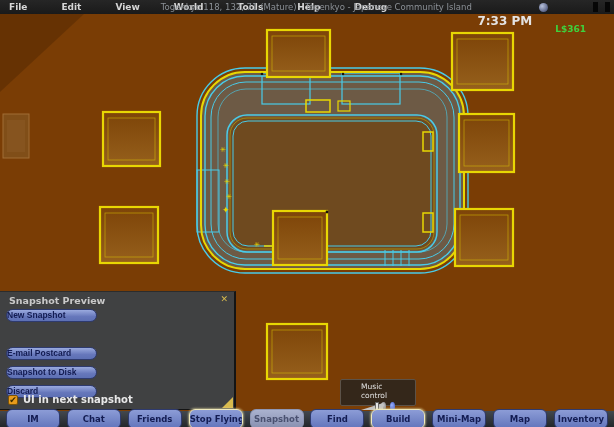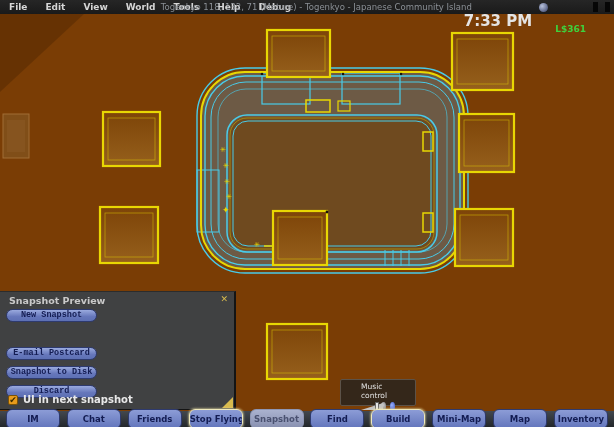--- a/index.html
+++ b/index.html
@@ -3,49 +3,49 @@
 <meta charset="utf-8">
 <style>
   * { margin:0; padding:0; box-sizing:border-box; }
   html,body { width:614px; height:427px; overflow:hidden; background:#000;
     font-family:"DejaVu Sans","Liberation Sans",sans-serif; }
   #stage { position:relative; width:614px; height:427px; overflow:hidden; }
 
   
   #menubar { position:absolute; top:0; left:0; width:614px; height:14px;
     background:linear-gradient(#262626,#1a1a1a); z-index:30;
-    display:flex; align-items:center; }
+    display:flex; align-items:center;gap:16px; }
   .menu-item { color:#d6d6d6; font-size:9px; font-weight:bold; padding:0 9px;
     line-height:14px; cursor:default; }
   #mb-title { position:absolute; left:50%; top:0; transform:translateX(-47%);
     color:#8b9096; font-size:8.5px; line-height:14px; white-space:nowrap; }
   #mb-right { position:absolute; right:4px; top:0; height:14px;
     display:flex; align-items:center; gap:7px; }
-  #mb-time { color:#e4e4e4; font-size:15px; font-weight:bold;margin-top:28px; }
+  #mb-time { color:#e4e4e4; font-size:12px; font-weight:bold;margin-top:28px; }
   #mb-net-icon { width:9px; height:9px; border-radius:50%;
     background:radial-gradient(circle at 35% 35%, #b8c2dc, #5a6488 70%); }
   #mb-balance { font-size:9px; font-weight:bold; }
   .mb-block { width:5px; height:10px; background:#060606; }
 
   
   #scene { position:absolute; top:0; left:0; z-index:0; }
 
   
   #snapshot-dialog { position:absolute; left:0; top:291px; width:236px; height:119px;
     background:#404142; border-right:2px solid #141414; border-top:1px solid #2c2c2c;
     border-bottom:1px solid #141414; z-index:20;padding-left:40px; }
   #snapshot-title { position:absolute; left:9px; top:3px; color:#c9c9c9;
     font-size:9.5px; font-weight:bold; }
   #snapshot-close { position:absolute; right:6px; top:2px; color:#d8bb4e;
     font-size:9px; font-weight:bold; cursor:pointer; line-height:10px; }
   .snap-btn { position:absolute; left:6px; width:91px; height:13px;
     border-radius:7px; border:1px solid #2e3a6e; color:#131c52;
     background:linear-gradient(#9aaade,#67b 60%,#5d70b4);
-    font-size:8.5px; font-weight:bold; text-align:center; line-height:11px;
-    cursor:pointer; font-family:Liberation Mono, monospace; }
+    font-size:8.5px; font-weight:bold; text-align:left; line-height:11px;
+    cursor:pointer; font-family:Liberation Sans, sans-serif; }
   #snap-checkbox-row { position:absolute; left:8px; top:394px; display:flex;
     align-items:center; gap:5px; z-index:21; }
   #snap-checkbox { width:10px; height:10px; background:#e89b1c;
     border:1px solid #7a5208; border-radius:2px; color:#3a2a00; font-size:9px;
     line-height:9px; text-align:center; font-weight:bold; cursor:pointer; }
   #snap-checkbox-label { color:#e8e8e8; font-size:10px; font-weight:bold; }
   #snapshot-resize { position:absolute; right:1px; bottom:1px; width:0; height:0;
     border-left:11px solid transparent; border-bottom:11px solid #d8bb4e;
     cursor:nwse-resize; }
 

